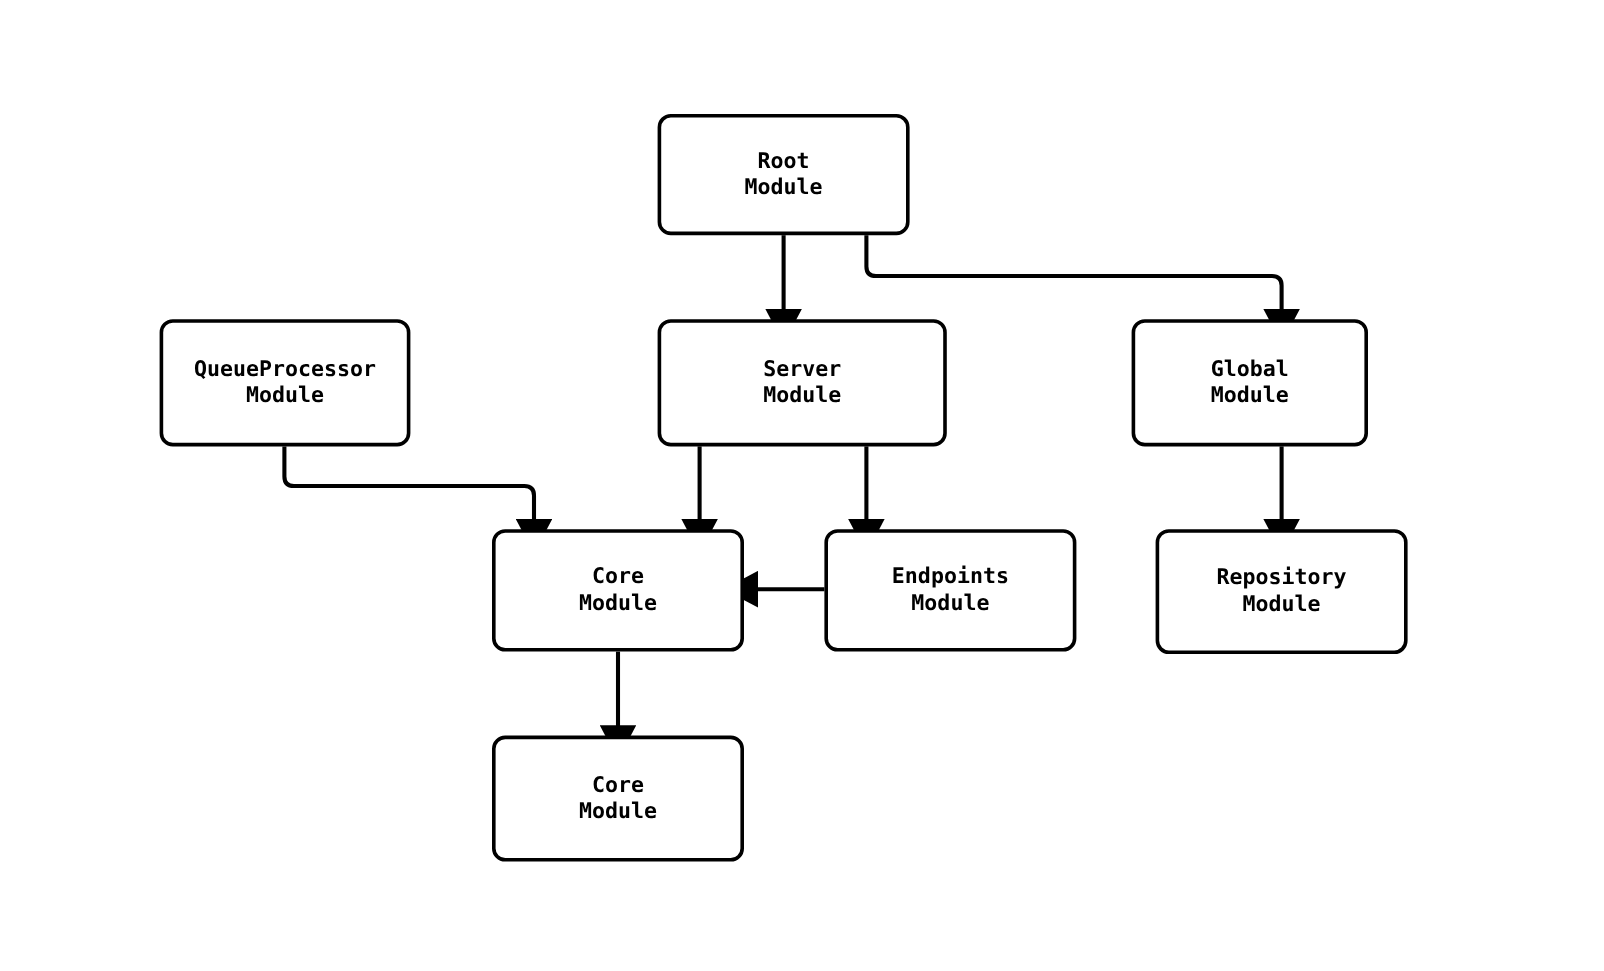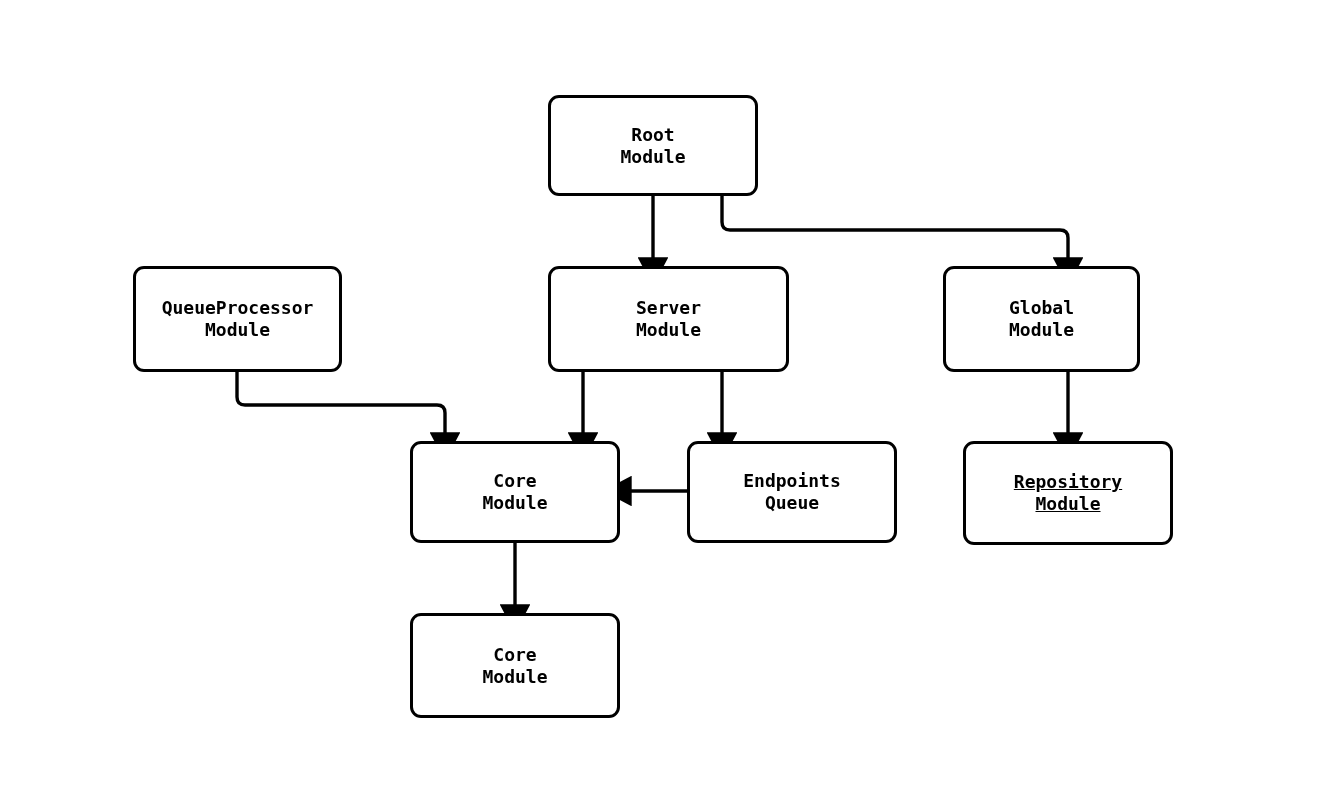--- a/index.html
+++ b/index.html
@@ -95,24 +95,24 @@
 Module</span>
   </div>
 
   <div class="node" style="left:410px; top:441px; width:210px; height:102px;">
     <span class="node-label">Core
 Module</span>
   </div>
 
   <div class="node" style="left:687px; top:441px; width:210px; height:102px;">
     <span class="node-label">Endpoints
-Queue</span>
+Module</span>
   </div>
 
-  <div class="node" style="left:963px; top:441px; width:210px; height:104px;text-decoration:underline;">
+  <div class="node" style="left:963px; top:441px; width:210px; height:104px;">
     <span class="node-label">Repository
 Module</span>
   </div>
 
   <div class="node" style="left:410px; top:613px; width:210px; height:105px;">
     <span class="node-label">Core
 Module</span>
   </div>
 
 </div>

